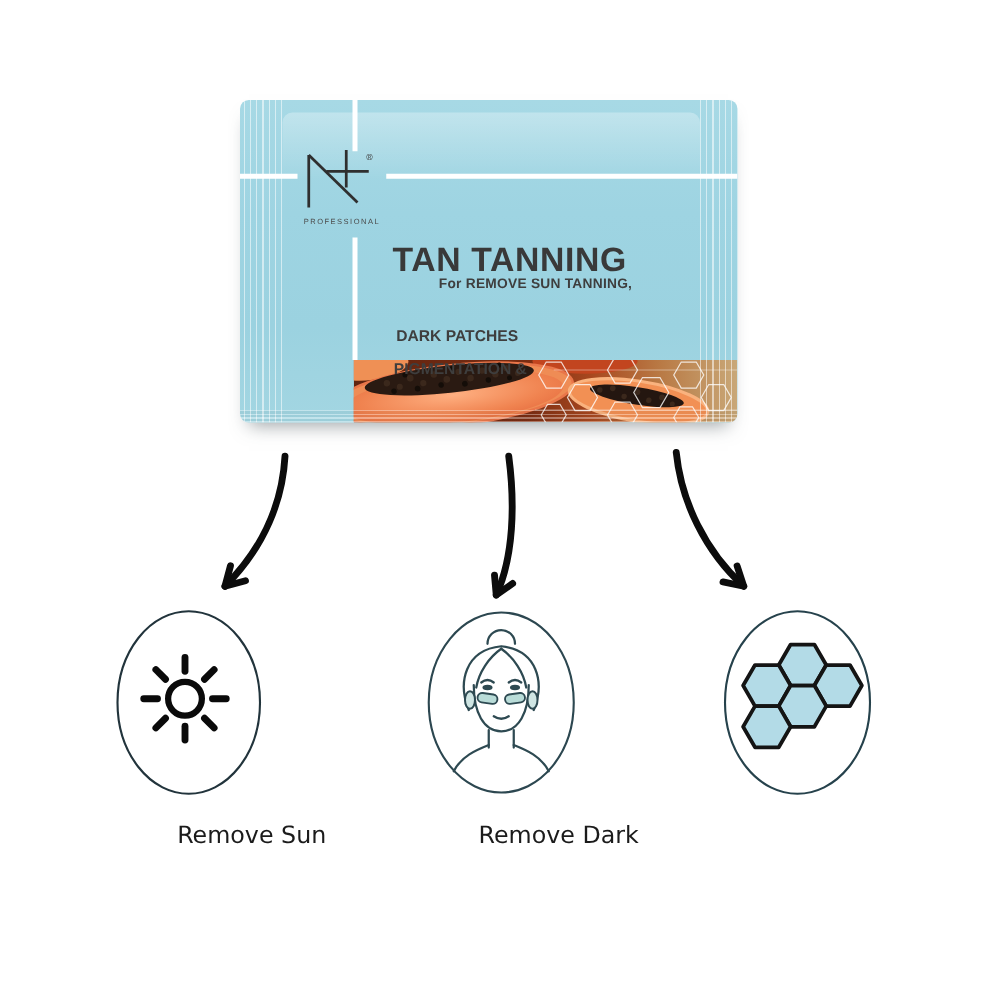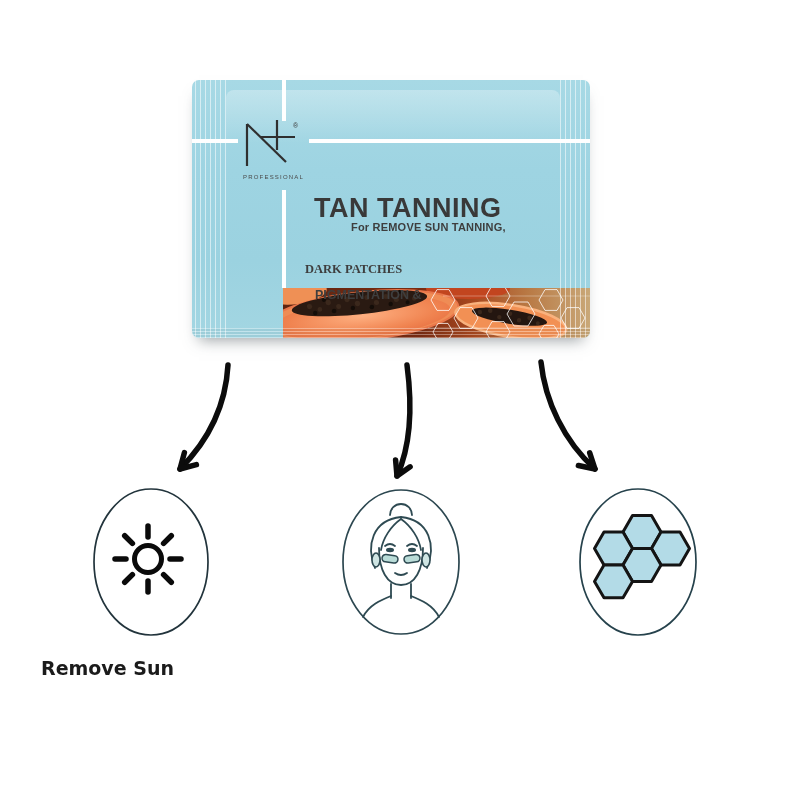--- a/index.html
+++ b/index.html
@@ -41,32 +41,32 @@
   }
   .pkg-title{
     position:absolute;left:122px;top:113px;z-index:4;
     font-size:27px;font-weight:700;letter-spacing:.5px;color:#393939;
   }
   .pkg-subtitle{
     position:absolute;left:123px;top:141px;z-index:4;
     font-size:11px;font-weight:700;letter-spacing:.2px;color:#3e3e3e;margin-left:36px;
   }
   .pkg-tag1{position:absolute;left:123px;top:168px;z-index:4;font-size:12.5px;font-weight:700;color:#3e3e3e;margin-top:40px;}
-  .pkg-tag2{position:absolute;left:113px;top:182px;z-index:4;font-size:12.5px;font-weight:700;color:#3e3e3e;font-family:Liberation Serif, serif;}
+  .pkg-tag2{position:absolute;left:125px;top:182px;z-index:4;font-size:12.5px;font-weight:700;color:#3e3e3e;}
   .photo-strip{position:absolute;left:91px;top:208px;width:307px;height:50px;z-index:1;}
   
   .arrows{position:absolute;left:140px;top:355px;width:480px;height:135px;}
   
   .benefit-icon{position:absolute;width:124px;height:152px;}
   .icon-1{left:89px;top:486px;}
   .icon-2{left:339px;top:486px;}
   .icon-3{left:576px;top:486px;}
   .benefit-label{
-    position:absolute;top:656px;width:220px;text-align:left;
-    font-family:"DejaVu Sans",sans-serif;font-size:19px;line-height:25px;color:#1b1b1b;font-weight:bold;
+    position:absolute;top:656px;width:220px;text-align:right;
+    font-family:"DejaVu Sans",sans-serif;font-size:19px;line-height:25px;color:#1b1b1b;
   }
   .label-1{left:41px;}
   .label-2{left:291px;}
   .label-3{left:528px;}
 </style>
 </head>
 <body>
 
 <div class="package">
 
@@ -243,15 +243,16 @@
     <polygon points="75.5,62.4 85,46 104,46 113.5,62.4 104,78.9 85,78.9"></polygon>
     <polygon points="47,78.9 56.5,62.4 75.5,62.4 85,78.9 75.5,95.4 56.5,95.4"></polygon>
     <polygon points="18.5,95.4 28,78.9 47,78.9 56.5,95.4 47,111.8 28,111.8"></polygon>
   </g>
 </svg>
 
 <div class="benefit-label label-1">
   <div>Remove Sun</div>
 </div>
 <div class="benefit-label label-2">
+  <div>Remove Dark</div>
 </div>
 <div class="benefit-label label-3">
 </div>
 
 </body></html>

